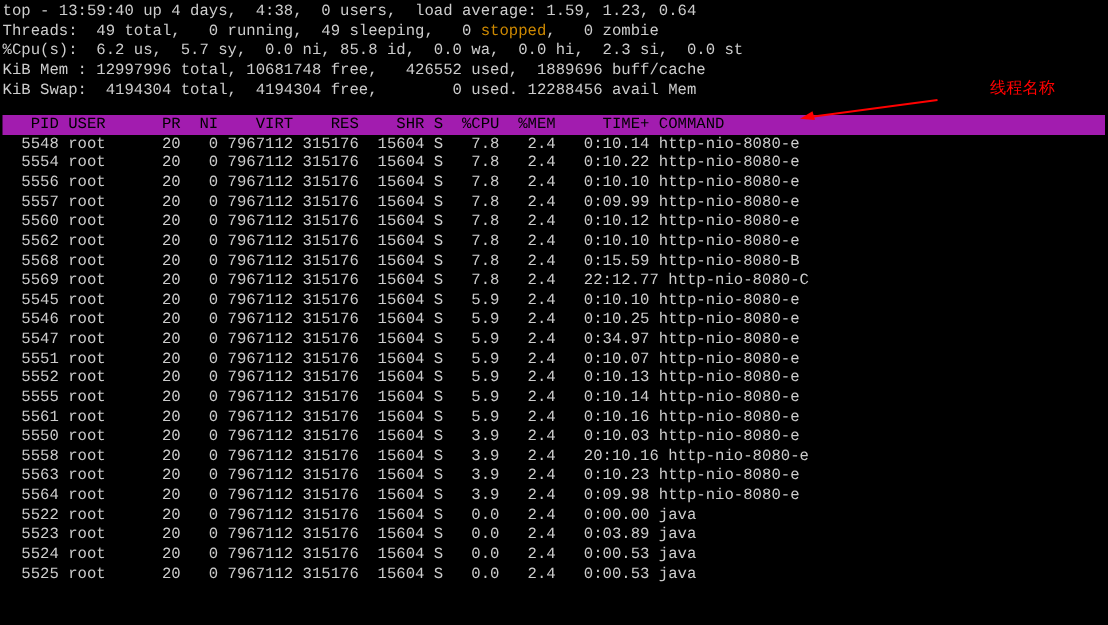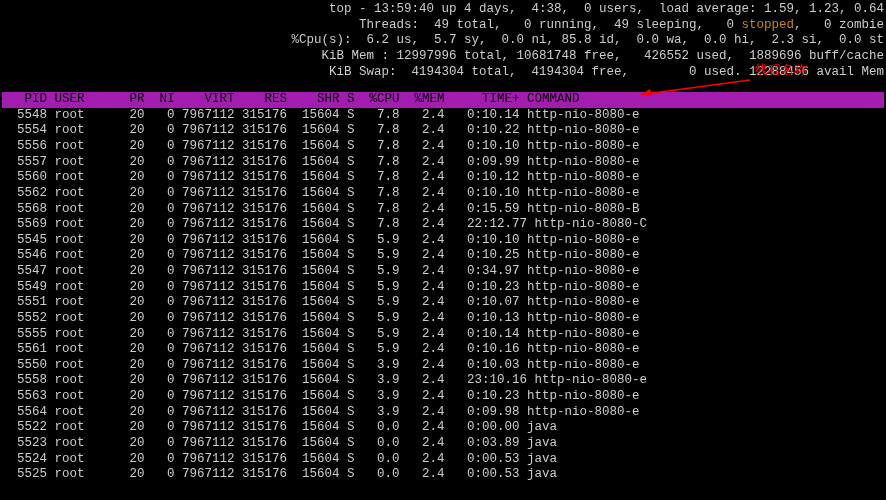--- a/index.html
+++ b/index.html
@@ -14,21 +14,20 @@
       font-size: 12.5px;
       line-height: 1.25;
       width: 886px;
       height: 500px;
       overflow: hidden;
       padding: 2px;
       position: relative;
     }
     .header-line {
       white-space: pre;
-      text-align: right;
     }
     .stopped {
       color: #cc8800;
     }
     .header-row {
       background: #a21caf;
       color: #000;
       white-space: pre;
       margin-top: 12px;
     }
@@ -36,21 +35,21 @@
       white-space: pre;
     }
     .annotation {
       position: absolute;
       color: #ff0000;
       font-size: 13px;
       font-family: sans-serif;
     }
     .annotation-text {
       top: 62px;
-      left: 755px;
+      left: 792px;
     }
     .arrow-svg {
       position: absolute;
       top: 78px;
       left: 640px;
       pointer-events: none;
     }
   </style>
 </head>
 <body>
@@ -73,26 +72,25 @@
     <div class="data-row">  5554 root      20   0 7967112 315176  15604 S   7.8   2.4   0:10.22 http-nio-8080-e</div>
     <div class="data-row">  5556 root      20   0 7967112 315176  15604 S   7.8   2.4   0:10.10 http-nio-8080-e</div>
     <div class="data-row">  5557 root      20   0 7967112 315176  15604 S   7.8   2.4   0:09.99 http-nio-8080-e</div>
     <div class="data-row">  5560 root      20   0 7967112 315176  15604 S   7.8   2.4   0:10.12 http-nio-8080-e</div>
     <div class="data-row">  5562 root      20   0 7967112 315176  15604 S   7.8   2.4   0:10.10 http-nio-8080-e</div>
     <div class="data-row">  5568 root      20   0 7967112 315176  15604 S   7.8   2.4   0:15.59 http-nio-8080-B</div>
     <div class="data-row">  5569 root      20   0 7967112 315176  15604 S   7.8   2.4   22:12.77 http-nio-8080-C</div>
     <div class="data-row">  5545 root      20   0 7967112 315176  15604 S   5.9   2.4   0:10.10 http-nio-8080-e</div>
     <div class="data-row">  5546 root      20   0 7967112 315176  15604 S   5.9   2.4   0:10.25 http-nio-8080-e</div>
     <div class="data-row">  5547 root      20   0 7967112 315176  15604 S   5.9   2.4   0:34.97 http-nio-8080-e</div>
-    <div class="data-row">  5549 root      20   0 7967112 315176  15604 S   5.9   2.4   0:10.23 http-nio-8080-e</div>
     <div class="data-row">  5551 root      20   0 7967112 315176  15604 S   5.9   2.4   0:10.07 http-nio-8080-e</div>
     <div class="data-row">  5552 root      20   0 7967112 315176  15604 S   5.9   2.4   0:10.13 http-nio-8080-e</div>
     <div class="data-row">  5555 root      20   0 7967112 315176  15604 S   5.9   2.4   0:10.14 http-nio-8080-e</div>
     <div class="data-row">  5561 root      20   0 7967112 315176  15604 S   5.9   2.4   0:10.16 http-nio-8080-e</div>
     <div class="data-row">  5550 root      20   0 7967112 315176  15604 S   3.9   2.4   0:10.03 http-nio-8080-e</div>
-    <div class="data-row">  5558 root      20   0 7967112 315176  15604 S   3.9   2.4   23:10.16 http-nio-8080-e</div>
+    <div class="data-row">  5558 root      20   0 7967112 315176  15604 S   3.9   2.4   20:10.16 http-nio-8080-e</div>
     <div class="data-row">  5563 root      20   0 7967112 315176  15604 S   3.9   2.4   0:10.23 http-nio-8080-e</div>
     <div class="data-row">  5564 root      20   0 7967112 315176  15604 S   3.9   2.4   0:09.98 http-nio-8080-e</div>
     <div class="data-row">  5522 root      20   0 7967112 315176  15604 S   0.0   2.4   0:00.00 java</div>
     <div class="data-row">  5523 root      20   0 7967112 315176  15604 S   0.0   2.4   0:03.89 java</div>
     <div class="data-row">  5524 root      20   0 7967112 315176  15604 S   0.0   2.4   0:00.53 java</div>
     <div class="data-row">  5525 root      20   0 7967112 315176  15604 S   0.0   2.4   0:00.53 java</div>
   </div>
 
 </body></html>

